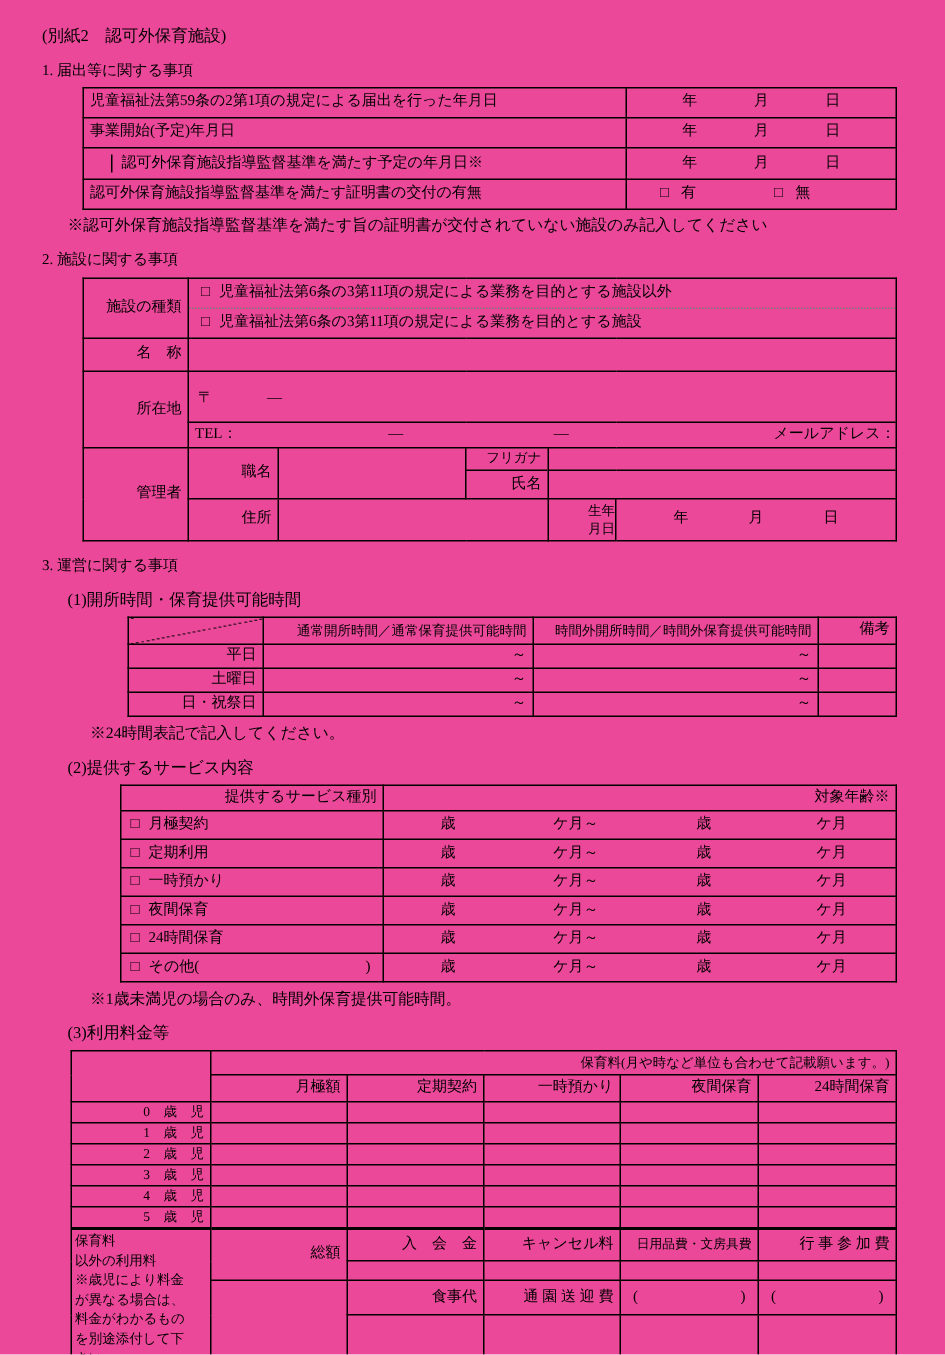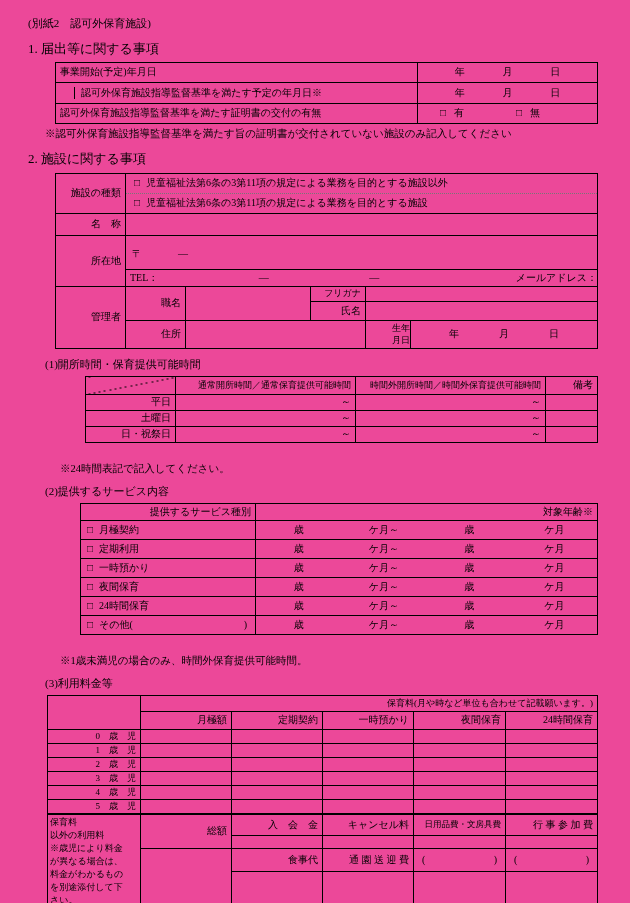--- a/index.html
+++ b/index.html
@@ -1,22 +1,22 @@
 <!DOCTYPE html>
 <html><head>
 <meta charset="utf-8">
 <style>
   html,body{margin:0;padding:0;background:#fff;}
   .page{position:relative;width:630px;height:903px;background:#ec4899;color:#000;
         font-family:"Liberation Serif","DejaVu Serif",serif;font-size:11px;overflow:hidden;}
   .tag{margin:16px 0 0 28px;font-size:11px;}
-  .sec-title{margin:9px 0 0 28px;font-size:13px;}
+  .sec-title{margin:9px 0 0 28px;font-size:10px;}
   .sub-title{margin:8px 0 0 45px;font-size:11px;}
   .note{margin:3px 0 0 45px;font-size:10.5px;}
-  .subnote{margin:19px 0 0 60px;font-size:10.5px;}
+  .subnote{margin:4px 0 0 60px;font-size:10.5px;}
 
   table{border-collapse:collapse;table-layout:fixed;border:1.5px solid #000;}
   td{border:1px solid #000;padding:0 4px;font-size:10px;line-height:1.25;
      overflow:hidden;white-space:nowrap;vertical-align:middle;}
   .t1{margin:4px 0 0 55px;width:542px;}
   .t2{margin:5px 0 0 55px;width:542px;}
   .t3{margin:4px 0 0 85px;width:512px;}
   .t4{margin:4px 0 0 80px;width:517px;}
   .t5{margin:4px 0 0 47px;width:550px;}
 
@@ -49,20 +49,30 @@
 
   <div class="tag">(別紙2　認可外保育施設)</div>
 
   <div class="sec-title">1. 届出等に関する事項</div>
   <table class="t1">
     <colgroup>
         <col style="width:362px">
         <col style="width:180px">
       </colgroup>
     <tbody>
+        <tr style="height:20px">
+      <td>児童福祉法第59条の2第1項の規定による届出を行った年月日</td>
+      <td class="padless">
+        <div class="date-cell">
+          <span>年</span>
+          <span>月</span>
+          <span>日</span>
+        </div>
+      </td>
+    </tr>
     <tr style="height:20px">
       <td>事業開始(予定)年月日</td>
       <td class="padless">
         <div class="date-cell">
           <span>年</span>
           <span>月</span>
           <span>日</span>
         </div>
       </td>
     </tr>
@@ -165,20 +175,21 @@
         <div class="date-cell">
           <span>年</span>
           <span>月</span>
           <span>日</span>
         </div>
       </td>
     </tr>
   </tbody>
     </table>
 
+  <div class="sec-title">3. 運営に関する事項</div>
   <div class="sub-title">(1)開所時間・保育提供可能時間</div>
   <table class="t3">
     <colgroup>
         <col style="width:90px">
         <col style="width:180px">
         <col style="width:190px">
         <col style="width:52px">
       </colgroup>
     <tbody>
         <tr style="height:18px">

